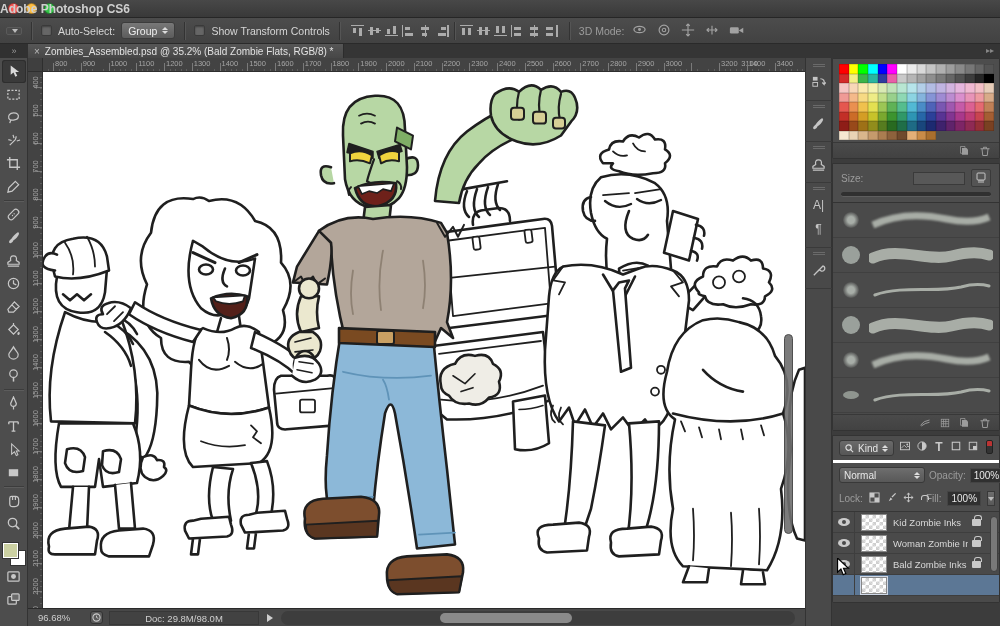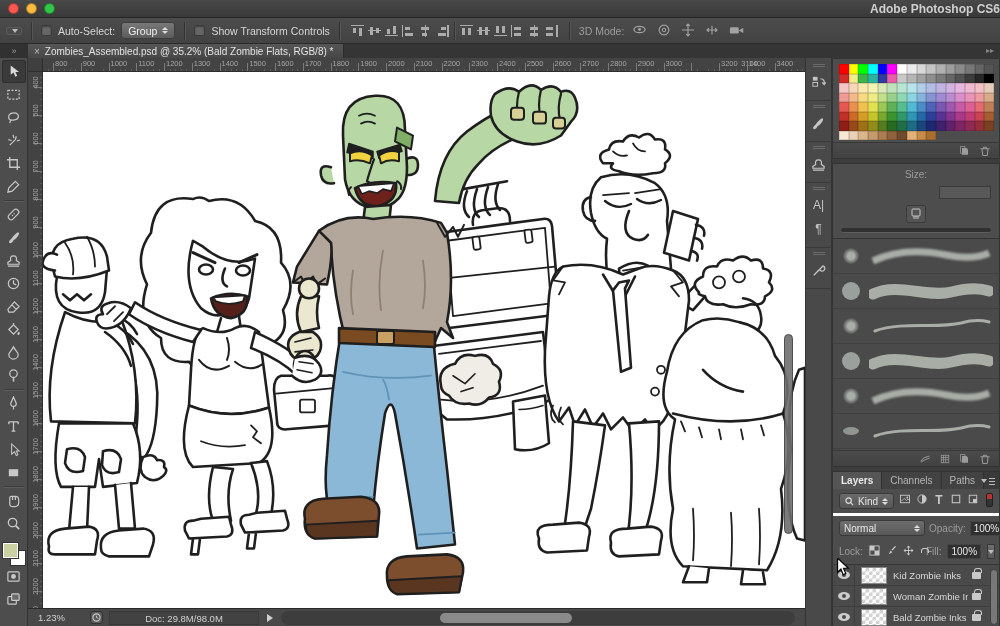--- a/index.html
+++ b/index.html
@@ -7,21 +7,21 @@
   body { font-family:"Liberation Sans", sans-serif; -webkit-font-smoothing:antialiased; }
   #window { position:relative; width:1000px; height:626px; background:#3f3f3f; overflow:hidden;
             font-size:10px; color:#ccc; }
 
   
   .titlebar { position:absolute; left:0; top:0; width:1000px; height:18px;
     background:linear-gradient(#484848,#393939); border-bottom:1px solid #262626;
     display:flex; align-items:center; }
   .tl-dots { display:flex; gap:7px; margin-left:8px; }
   .tl-dot { width:11px; height:11px; border-radius:50%; border:1px solid rgba(0,0,0,.35); }
-  .titlebar .title { position:absolute; left:0; right:0; text-align:right; font-size:12px;
+  .titlebar .title { position:absolute; left:0; right:0; text-align:left; font-size:12px;
     font-weight:bold; color:#cfcfcf; }
 
   
   .optionsbar { position:absolute; left:0; top:18px; width:1000px; height:26px;
     background:linear-gradient(#4c4c4c,#424242); border-bottom:1px solid #2a2a2a;
     display:flex; align-items:center; gap:6px; padding:0 6px; font-size:10.5px; color:#d2d2d2; }
   .ob-sep { width:1px; height:18px; background:#333; box-shadow:1px 0 0 #555; margin:0 3px; }
   .checkbox { width:11px; height:11px; background:#666; border:1px solid #3a3a3a;
     border-radius:2px; box-shadow:inset 0 1px 2px rgba(0,0,0,.4); }
   .dropdown-btn { display:flex; align-items:center; gap:5px; height:17px; padding:0 6px;
@@ -128,21 +128,21 @@
     background:repeating-linear-gradient(#bbb 0 1px, transparent 1px 3px); }
 
   
   #swatch-grid { padding:5px 6px 2px; display:flex; flex-wrap:wrap; width:168px; }
   .swatch { width:9.7px; height:9.5px; box-shadow:inset 0 0 0 0.5px rgba(0,0,0,.25); }
   .pfooter { height:16px; display:flex; justify-content:flex-end; align-items:center; gap:8px;
     padding:0 8px; background:linear-gradient(#4a4a4a,#424242); border-top:1px solid #383838; }
   .pfooter svg { width:12px; height:12px; }
 
   
-  .bp-size-row { display:flex; align-items:center; gap:6px; padding:5px 8px 2px; color:#9c9c9c;flex-direction:column; }
+  .bp-size-row { display:flex; align-items:center; gap:6px; padding:5px 8px 2px; color:#9c9c9c; }
   .bp-size-box { width:52px; height:13px; background:#585858; border:1px solid #3a3a3a; margin-left:auto; }
   .bp-tip-btn { width:20px; height:18px; border:1px solid #3a3a3a; border-radius:2px; background:#545454;
     display:flex; align-items:center; justify-content:center; }
   .bp-slider { margin:3px 8px 5px; height:5px; background:#303030; border-radius:3px;
     border-bottom:1px solid #5e5e5e; }
   #brush-list { background:#4a4a4a; border-top:1px solid #333; height:212px; overflow:hidden; }
   .brow { display:flex; align-items:center; height:35px; border-bottom:1px solid #404040; }
   .bthumb-cell { width:36px; display:flex; align-items:center; justify-content:center; }
   .bthumb { background:#9aa09b; }
   .bthumb.soft { width:16px; height:16px; border-radius:50%;
@@ -708,21 +708,21 @@
           </g>
 
           <path d="M756,300 Q742,330 748,380 Q740,440 754,470 L762,472 L762,298 Z"></path>
         </g>
       </svg>
       <div class="v-scroll"></div>
     </div>
   </div>
 
   <div class="statusbar">
-    <span class="sb-zoom">1.23%</span>
+    <span class="sb-zoom">96.68%</span>
     <span class="sb-icon">
         <svg width="9" height="9" viewBox="0 0 10 10">
           <circle cx="5" cy="5" r="4" fill="none" stroke="#ccc" stroke-width="1.2"></circle>
           <path d="M5,3 L5,5 L7,6" stroke="#ccc" fill="none"></path>
         </svg>
       </span>
     <span class="sb-doc">Doc: 29.8M/98.0M</span>
     <span class="sb-tri"></span>
     <span class="h-scroll-track">
       <span class="h-scroll-thumb"></span>
@@ -984,29 +984,20 @@
             <path d="M4,4 L10,4 L12,6 L12,13 L4,13 Z" fill="#9c9c9c"></path>
             <path d="M2,2 L8,2 L8,4 M2,2 L2,11 L4,11" stroke="#9c9c9c" fill="none"></path>
           </svg>
         <svg viewBox="0 0 16 16">
             <path d="M4,5 L5,14 L11,14 L12,5 M2,5 L14,5 M6,5 L6,3 L10,3 L10,5" stroke="#9c9c9c" fill="none" stroke-width="1.3"></path>
           </svg>
       </div>
     </div>
 
     <div class="pgroup" style="margin-bottom:0">
-      <div class="ptabs">
-        <span class="ptab active">Layers</span>
-        <span class="ptab">Channels</span>
-        <span class="ptab">Paths</span>
-        <span class="pmenu">
-            <span class="tri"></span>
-            <span class="lines"></span>
-          </span>
-      </div>
       <div class="ly-filter">
         <span class="kind-dd">
           <svg width="9" height="9" viewBox="0 0 10 10">
               <circle cx="4" cy="4" r="3" fill="none" stroke="#ddd" stroke-width="1.3"></circle>
               <path d="M6.3,6.3 L9,9" stroke="#ddd" stroke-width="1.3"></path>
             </svg>
           <span>Kind</span>
           <span class="dd-arrows">
               <b class="up"></b>
               <b class="dn"></b>

